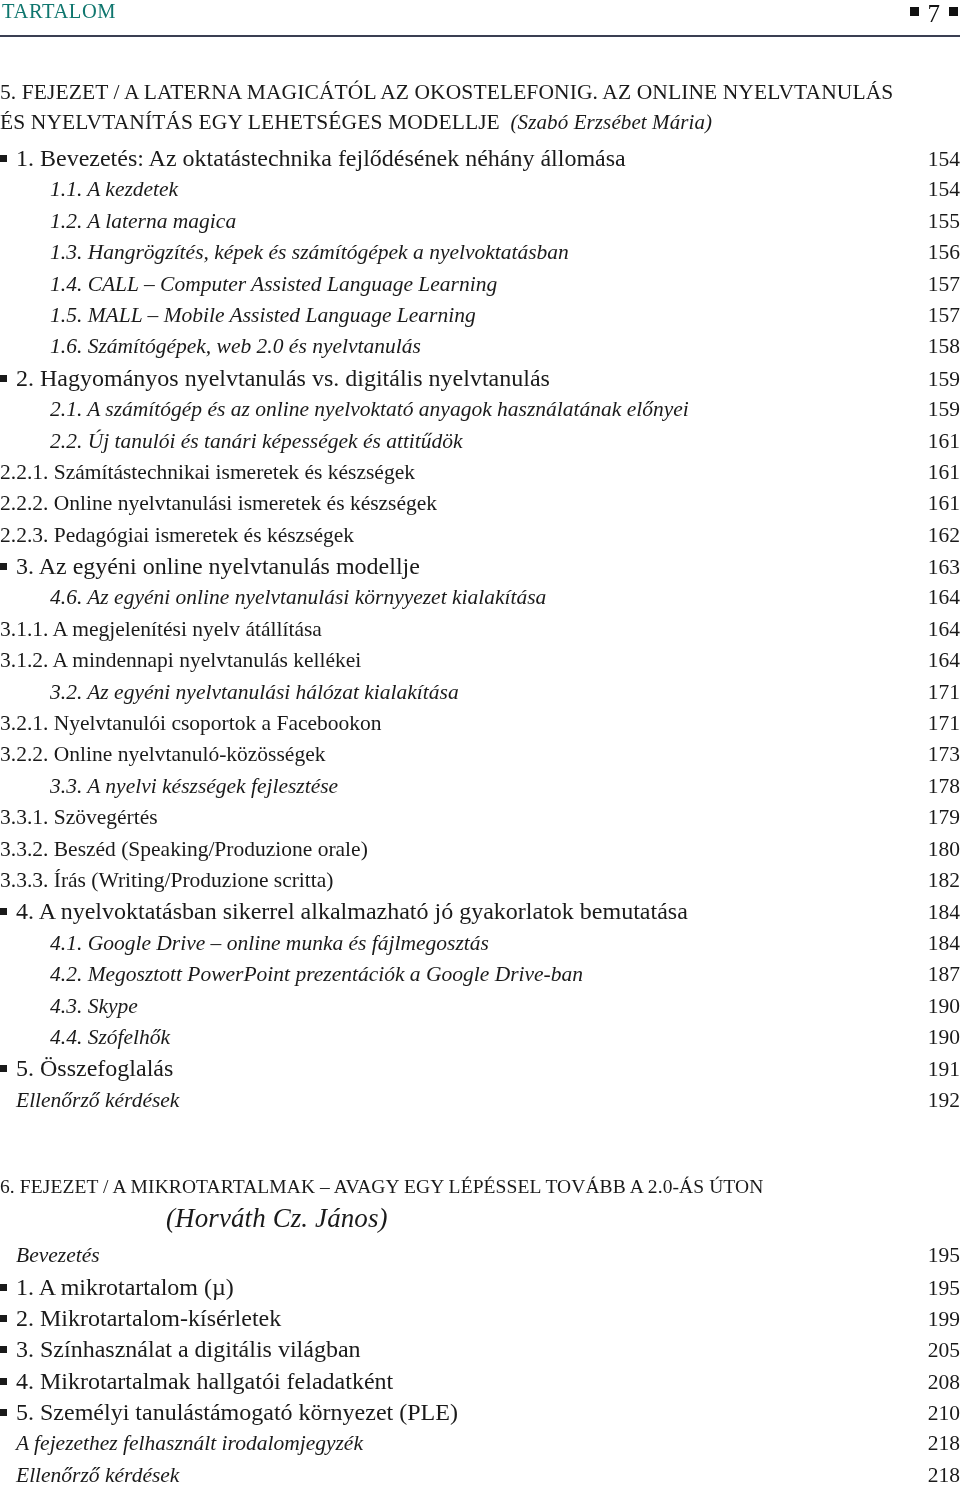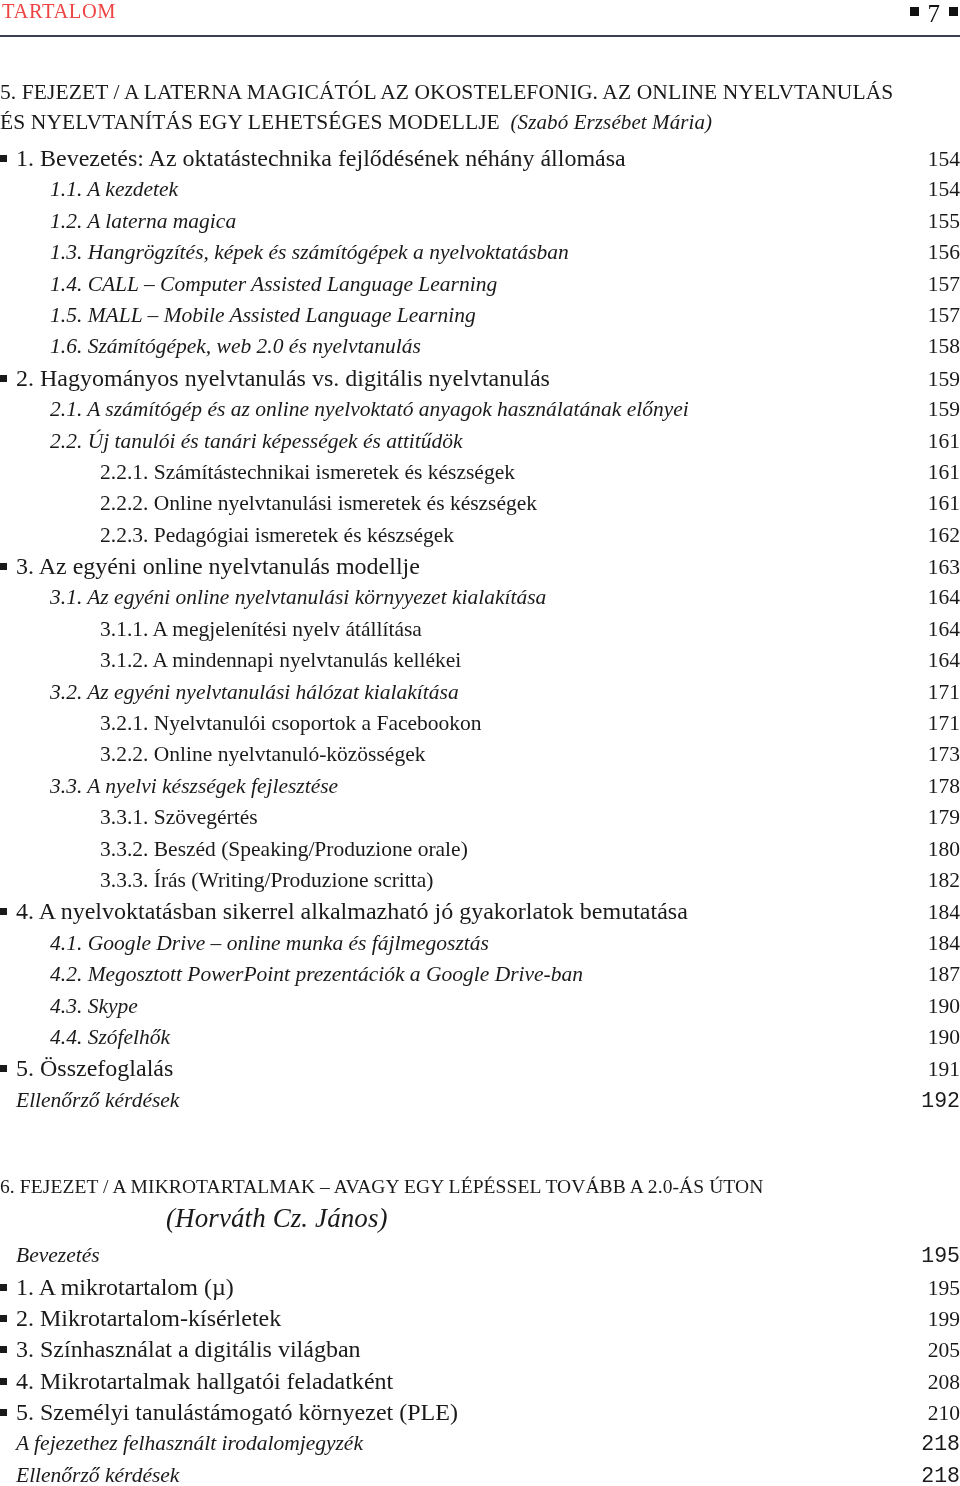--- a/index.html
+++ b/index.html
@@ -26,21 +26,21 @@
     position: relative;
     display: flex;
     align-items: baseline;
     justify-content: space-between;
     height: 34px;
     padding: 0 2px 0 2px;
   }
   .runhead-title {
     font-size: 20.5px;
     letter-spacing: 0.6px;
-    color: #ef4444;
+    color: #0f766e;
   }
   .runhead-folio {
     display: flex;
     align-items: center;
     gap: 9px;
     font-size: 25px;
     color: #111;
     line-height: 1;
   }
   .sq {
@@ -132,31 +132,30 @@
   
   .lvl2 {
     padding-left: 50px;
     font-style: italic;
     font-size: 21.5px;
   }
   .lvl2 .folio { font-style: normal; }
 
   
   .lvl3 {
-    padding-left: 100px;
     font-size: 21.5px;
   }
 
   
   .lvl0i {
     padding-left: 16px;
     font-style: italic;
     font-size: 21.5px;
   }
-  .lvl0i .folio { font-style: normal; font-family: Liberation Mono, monospace; }
+  .lvl0i .folio { font-style: normal; }
 
   .sc {
     font-variant: small-caps;
   }
   .gap-block {
     height: 56px;
   }
 </style>
 </head>
 <body>
@@ -246,21 +245,21 @@
           <span class="spacer"></span>
           <span class="folio">162</span>
         </div>
         <div class="row lvl1">
           <span class="bullet"></span>
           <span class="label">3. Az egyéni online nyelvtanulás modellje</span>
           <span class="spacer"></span>
           <span class="folio">163</span>
         </div>
         <div class="row lvl2">
-          <span class="label">3.1. Az egyéni online nyelvtanulási környyezet kialakítása</span>
+          <span class="label">4.6. Az egyéni online nyelvtanulási környyezet kialakítása</span>
           <span class="spacer"></span>
           <span class="folio">164</span>
         </div>
         <div class="row lvl3">
           <span class="label">3.1.1. A megjelenítési nyelv átállítása</span>
           <span class="spacer"></span>
           <span class="folio">164</span>
         </div>
         <div class="row lvl3">
           <span class="label">3.1.2. A mindennapi nyelvtanulás kellékei</span>

